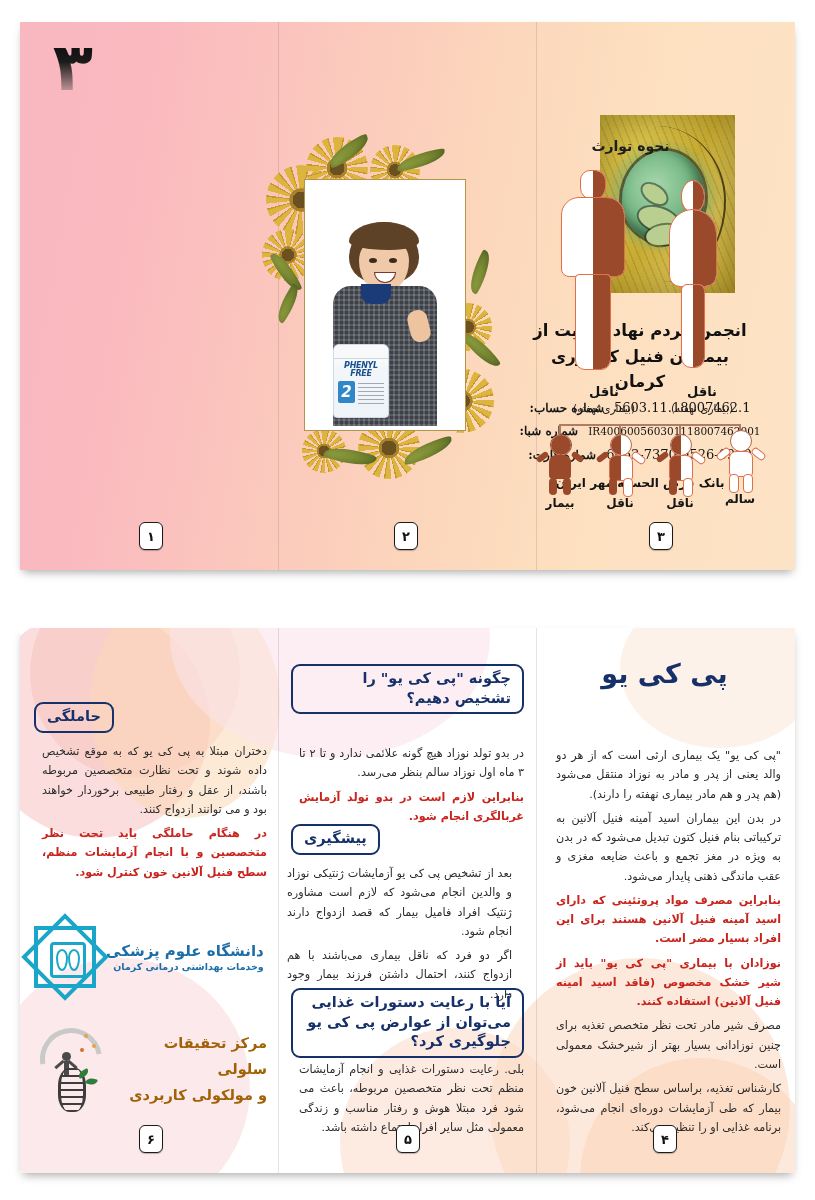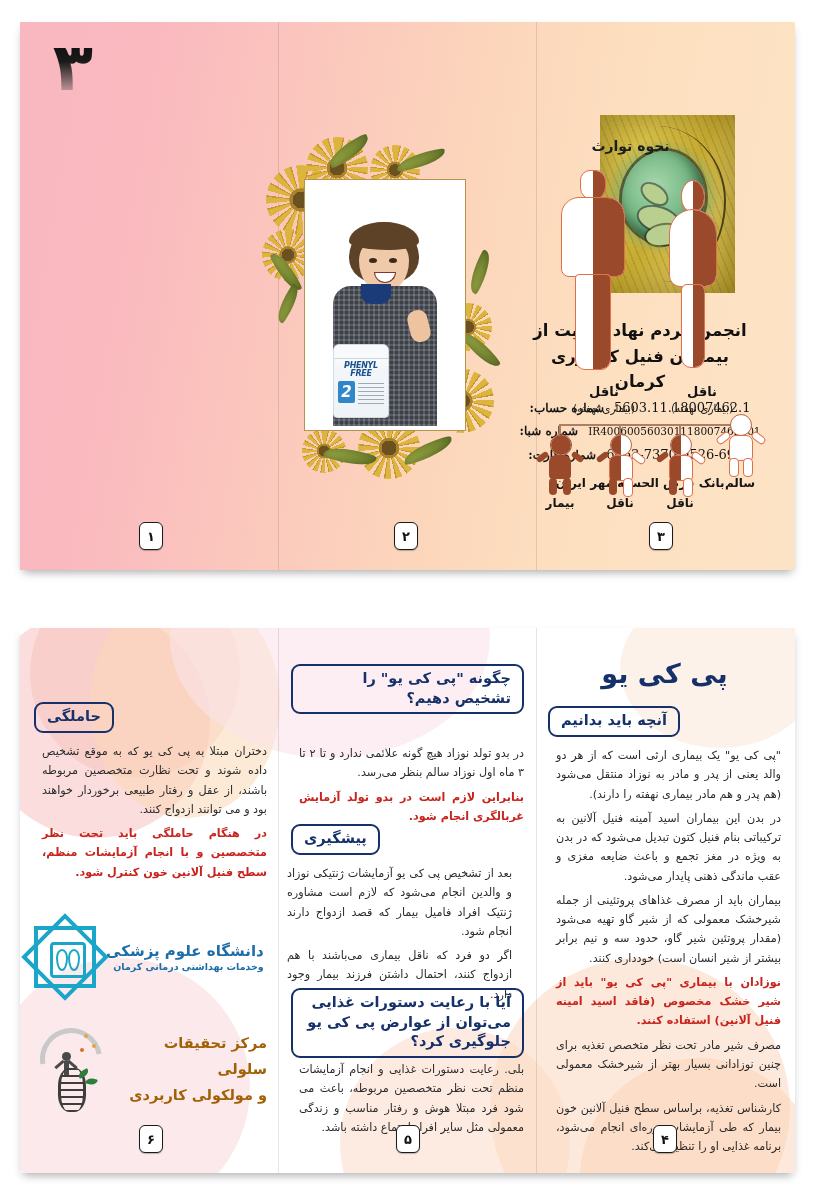--- a/index.html
+++ b/index.html
@@ -386,21 +386,21 @@
   </div>
   <div class="adult-label" style="right:146px;top:362px;">ناقل</div>
   <div class="adult-sub" style="right:136px;top:380px;">(بیماری نهفته)</div>
 
   <div style="position:absolute;right:54px;top:402px;width:182px;height:1.6px;background:#b07d62;"></div>
   <div style="position:absolute;right:54px;top:402px;width:1.6px;height:11px;background:#b07d62;"></div>
   <div style="position:absolute;right:114px;top:402px;width:1.6px;height:11px;background:#b07d62;"></div>
   <div style="position:absolute;right:174px;top:402px;width:1.6px;height:11px;background:#b07d62;"></div>
   <div style="position:absolute;right:234px;top:402px;width:1.6px;height:11px;background:#b07d62;"></div>
 
-  <div class="child" style="right:32px;top:392px;">
+  <div class="child" style="right:32px;top:408px;">
     <div class="head">
         <div class="fill" style="width:0%;left:0;"></div>
       </div>
     <div class="torso" style="border:1.6px solid #e0704a;background:#fff;"></div>
     <div class="arm lf" style="border:1.6px solid #e0704a;background:#fff;"></div>
     <div class="arm rt" style="border:1.6px solid #e0704a;background:#fff;"></div>
     <div class="leg lf" style="border:1.6px solid #e0704a;background:#fff;"></div>
     <div class="leg rt" style="border:1.6px solid #e0704a;background:#fff;"></div>
     <div class="child-label">سالم</div>
   </div>
@@ -459,28 +459,25 @@
     <div class="blob" style="left:560px;top:430px;width:240px;height:240px;background:#fbd0b0;opacity:.45;"></div>
     <div class="blob" style="left:600px;top:-40px;width:200px;height:160px;background:#fdf0e6;opacity:.8;"></div>
   </div>
 
   <div class="fold" style="right:258px"></div>
   <div class="fold" style="right:516px"></div>
 
   <div class="col col-4">
     <div class="brand-title">پی کی یو</div>
 
-    <div style="position:absolute;right:0;top:78px;width:233px;text-align:left;">
-      <span class="pill">آنچه باید بدانیم</span>
-    </div>
 
     <div style="position:absolute;right:0;top:118px;width:225px;">
       <p class="body-txt">"پی کی یو" یک بیماری ارثی است که از هر دو والد یعنی از پدر و مادر به نوزاد منتقل می‌شود (هم پدر و هم مادر بیماری نهفته را دارند).</p>
       <p class="body-txt">در بدن این بیماران اسید آمینه فنیل آلانین به ترکیباتی بنام فنیل کتون تبدیل می‌شود که در بدن به ویژه در مغز تجمع و باعث ضایعه مغزی و عقب ماندگی ذهنی پایدار می‌شود.</p>
-      <p class="body-txt">بیماران باید از مصرف غذاهای پروتئینی از جمله شیرخشک معمولی که از شیر گاو تهیه می‌شود (مقدار پروتئین شیر گاو، حدود سه و نیم برابر بیشتر از شیر انسان است) خودداری کنند.</p>
+      <p class="body-txt red">بنابراین مصرف مواد پروتئینی که دارای اسید آمینه فنیل آلانین هستند برای این افراد بسیار مضر است.</p>
       <p class="body-txt red">نوزادان با بیماری "پی کی یو" باید از شیر خشک مخصوص (فاقد اسید امینه فنیل آلانین) استفاده کنند.</p>
       <p class="body-txt">مصرف شیر مادر تحت نظر متخصص تغذیه برای چنین نوزادانی بسیار بهتر از شیرخشک معمولی است.</p>
       <p class="body-txt">کارشناس تغذیه، براساس سطح فنیل آلانین خون بیمار که طی آزمایشات دوره‌ای انجام می‌شود، برنامه غذایی او را تنظیم می‌کند.</p>
     </div>
 
     <div class="pagenum" style="right:104px;">۴</div>
   </div>
 
   <div class="col col-5">
 

